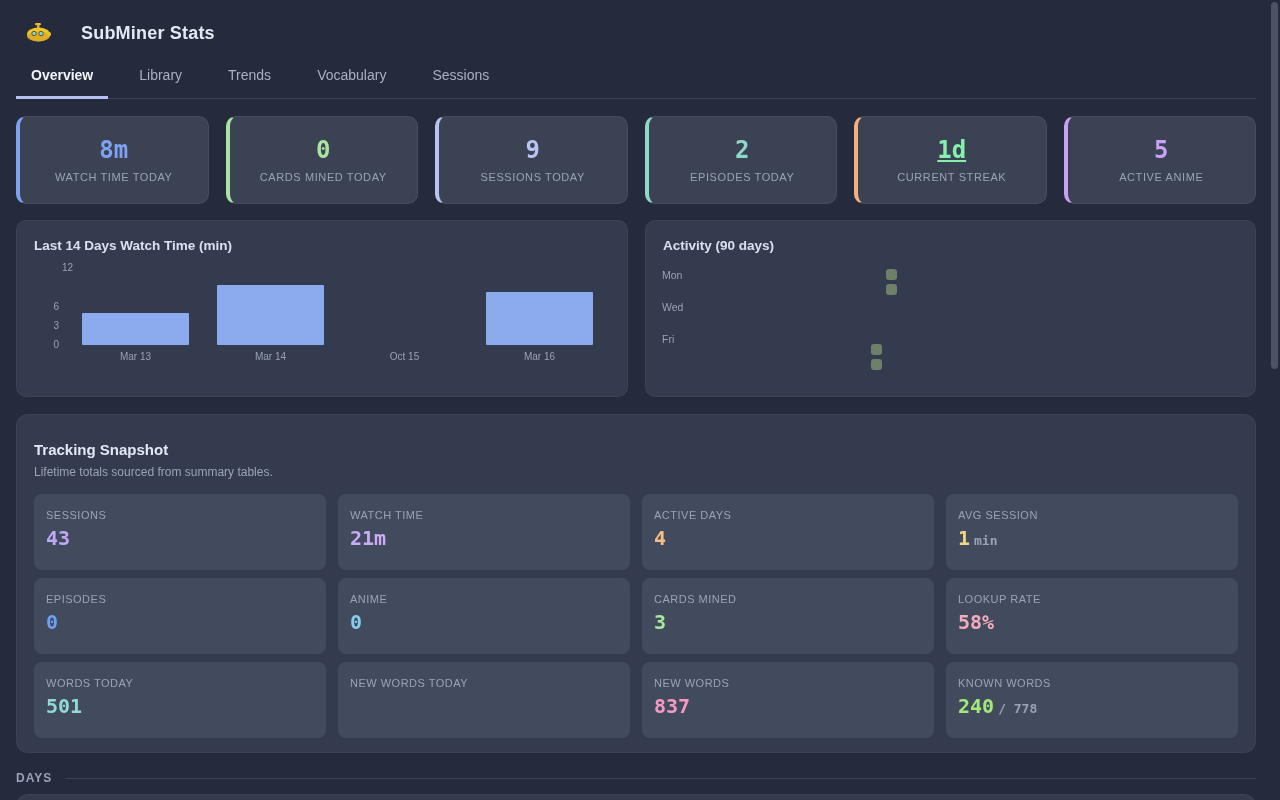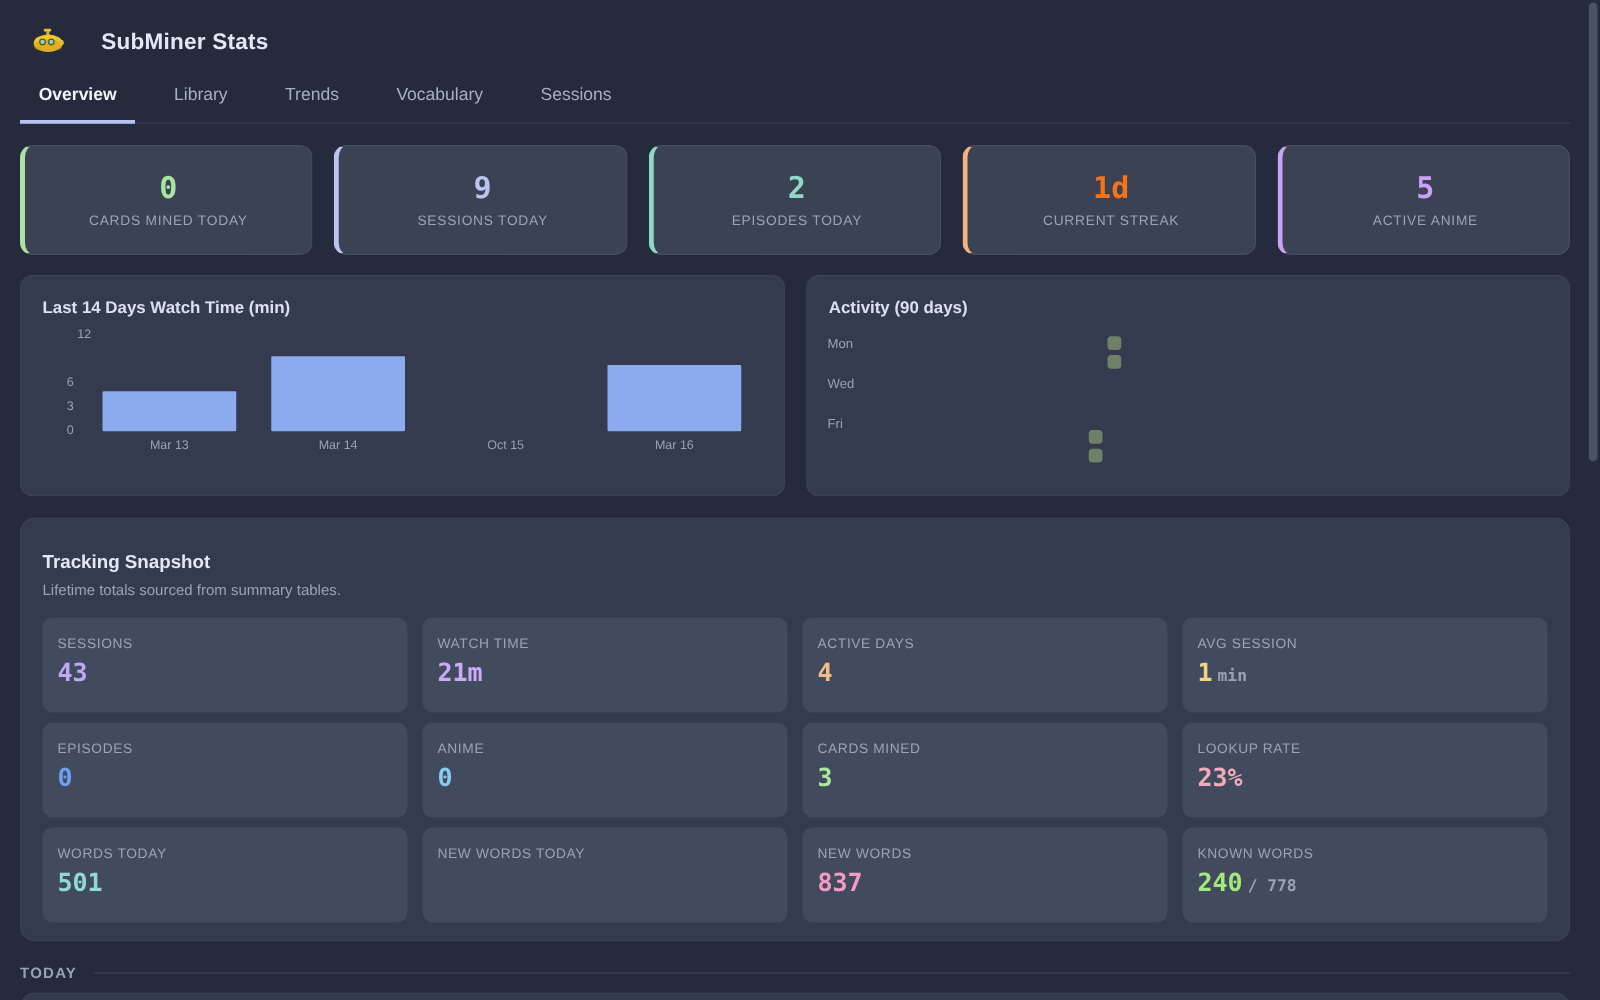--- a/index.html
+++ b/index.html
@@ -94,34 +94,38 @@
 
   <div class="tabs" id="tabs">
       <div class="tab active">Overview</div>
       <div class="tab">Library</div>
       <div class="tab">Trends</div>
       <div class="tab">Vocabulary</div>
       <div class="tab">Sessions</div>
     </div>
 
   <div class="stat-row" id="statRow">
+      <div class="stat-card" style="border-left-color: rgb(126, 161, 240);">
+        <div class="stat-value mono" style="color: rgb(126, 161, 240);">8m</div>
+        <div class="stat-label">WATCH TIME TODAY</div>
+      </div>
       <div class="stat-card" style="border-left-color: rgb(169, 228, 161);">
         <div class="stat-value mono" style="color: rgb(169, 228, 161);">0</div>
         <div class="stat-label">CARDS MINED TODAY</div>
       </div>
       <div class="stat-card" style="border-left-color: rgb(186, 196, 242);">
         <div class="stat-value mono" style="color: rgb(186, 196, 242);">9</div>
         <div class="stat-label">SESSIONS TODAY</div>
       </div>
       <div class="stat-card" style="border-left-color: rgb(142, 216, 200);">
         <div class="stat-value mono" style="color: rgb(142, 216, 200);">2</div>
         <div class="stat-label">EPISODES TODAY</div>
       </div>
       <div class="stat-card" style="border-left-color: rgb(243, 177, 126);">
-        <div class="stat-value mono" style="color: #f97316;">1d</div>
+        <div class="stat-value mono" style="color: #86efac; text-decoration: underline;">1d</div>
         <div class="stat-label">CURRENT STREAK</div>
       </div>
       <div class="stat-card" style="border-left-color: rgb(201, 162, 245);">
         <div class="stat-value mono" style="color: rgb(201, 162, 245);">5</div>
         <div class="stat-label">ACTIVE ANIME</div>
       </div>
     </div>
 
   <div class="panel-row">
     <div class="panel panel-chart" id="chartPanel">
@@ -177,42 +181,42 @@
         <div class="tile">
           <div class="tile-label">ANIME</div>
           <div class="tile-value mono"><span style="color: rgb(135, 205, 240);">0</span></div>
         </div>
         <div class="tile">
           <div class="tile-label">CARDS MINED</div>
           <div class="tile-value mono"><span style="color: rgb(169, 232, 155);">3</span></div>
         </div>
         <div class="tile">
           <div class="tile-label">LOOKUP RATE</div>
-          <div class="tile-value mono"><span style="color: rgb(243, 171, 185);">23%</span></div>
+          <div class="tile-value mono"><span style="color: rgb(243, 171, 185);">58%</span></div>
         </div>
         <div class="tile">
           <div class="tile-label">WORDS TODAY</div>
           <div class="tile-value mono"><span style="color: rgb(144, 217, 217);">501</span></div>
         </div>
         <div class="tile">
           <div class="tile-label">NEW WORDS TODAY</div>
         </div>
         <div class="tile">
           <div class="tile-label">NEW WORDS</div>
           <div class="tile-value mono"><span style="color: rgb(245, 154, 196);">837</span></div>
         </div>
         <div class="tile">
           <div class="tile-label">KNOWN WORDS</div>
           <div class="tile-value mono"><span style="color: rgb(162, 232, 122);">240</span><span class="tile-suffix mono">/ 778</span></div>
         </div>
       </div>
   </div>
 
   <div class="today-head">
-    <div class="today-label">TODAY</div>
+    <div class="today-label">DAYS</div>
     <div class="today-rule"></div>
   </div>
 
   <div class="today-card">
     <div class="thumb">
       <svg width="40" height="56" viewBox="0 0 40 56">
         <rect width="40" height="56" fill="#2a4f8f"></rect>
         <rect x="0" y="0" width="18" height="30" fill="#4a7fd4"></rect>
         <rect x="14" y="4" width="14" height="22" fill="#e8d06a"></rect>
         <rect x="26" y="0" width="14" height="26" fill="#9a6fc4"></rect>

